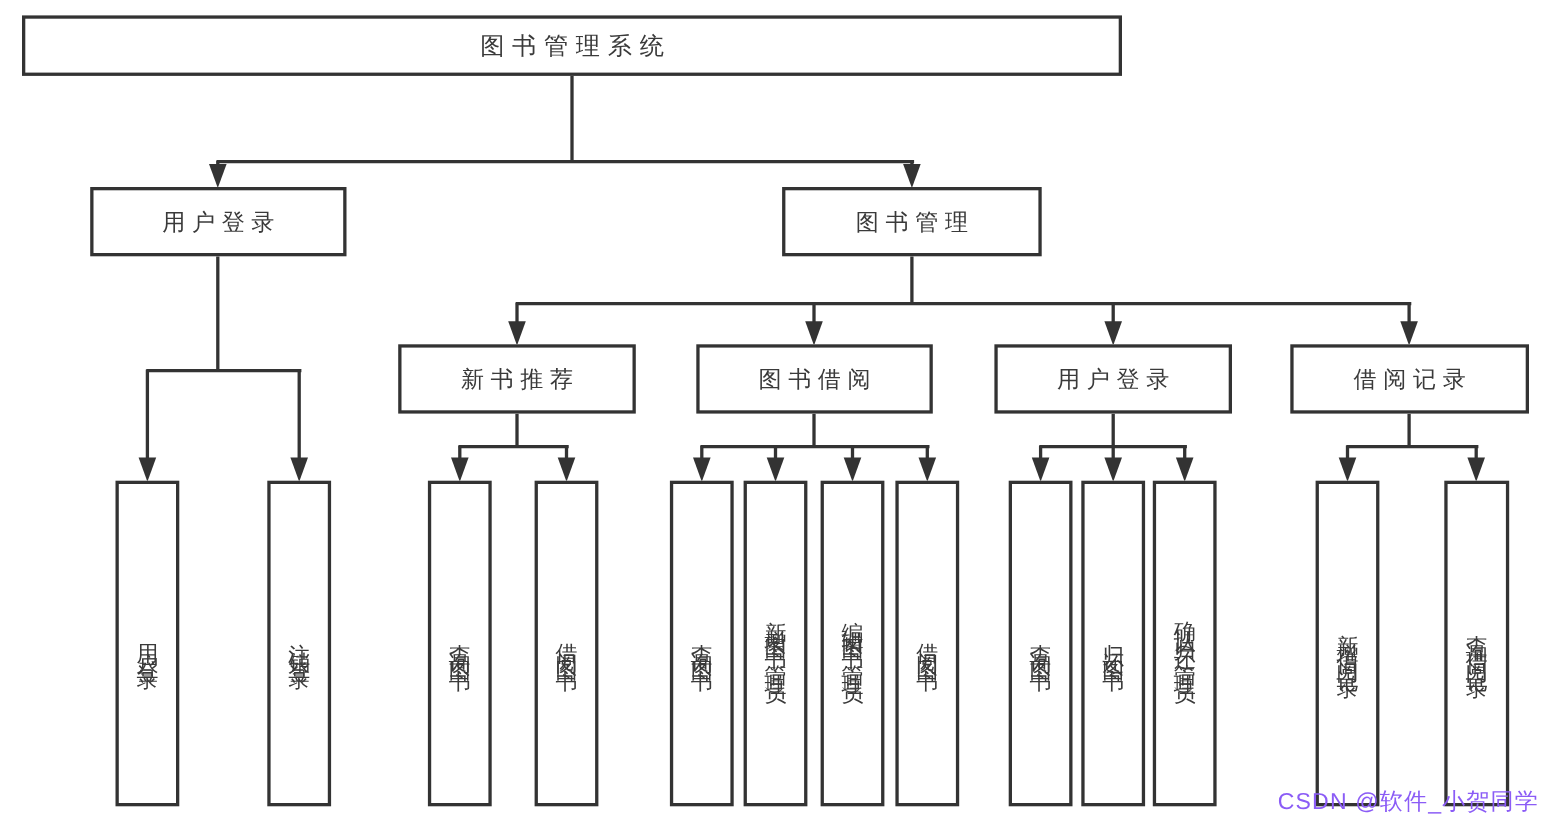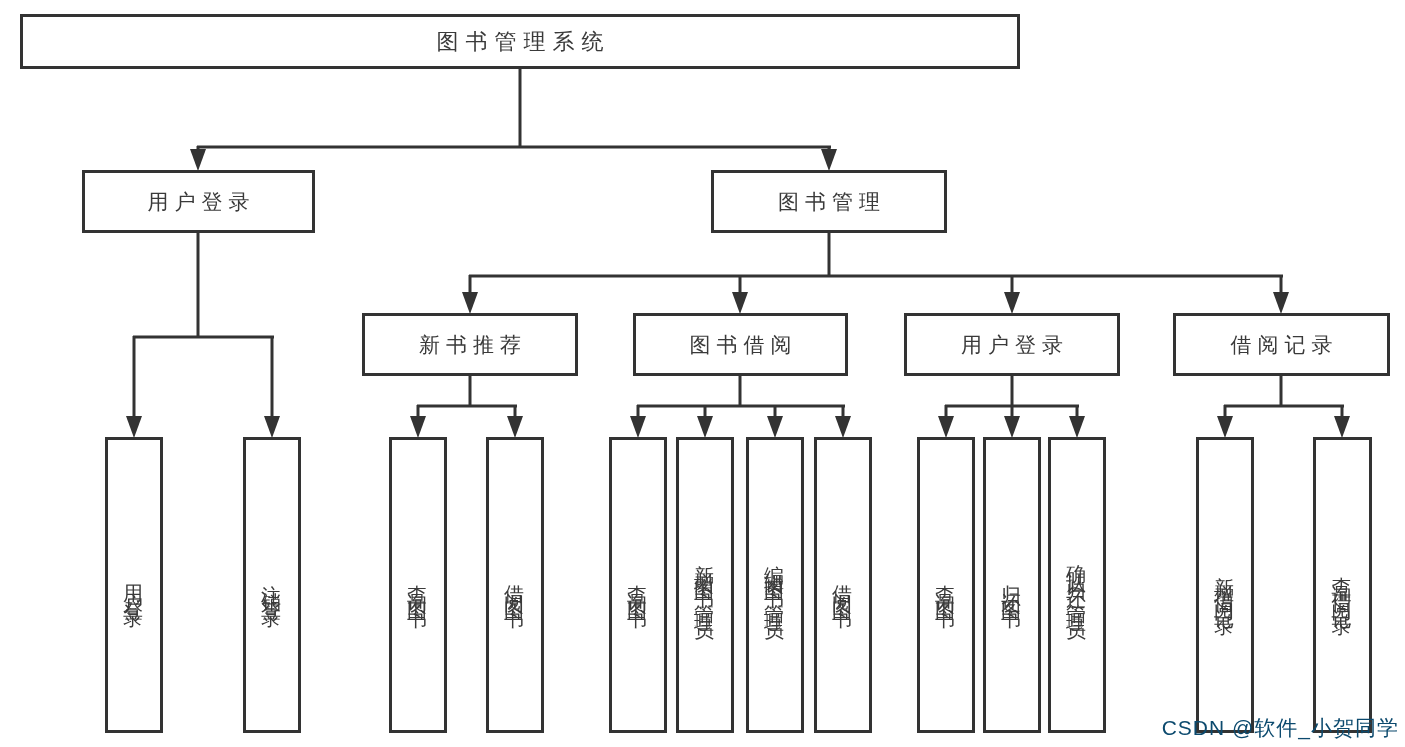--- a/index.html
+++ b/index.html
@@ -14,21 +14,21 @@
     font-size:21px;letter-spacing:6px;text-indent:6px;color:#3a3a3a;white-space:nowrap;
   }
   .root{font-size:22px;letter-spacing:7px;text-indent:7px;}
   .vbox{
     writing-mode:vertical-rl;text-orientation:mixed;
     font-size:20px;letter-spacing:8px;text-indent:0;
     padding:6px 0;
   }
   .watermark{
     position:absolute;right:6px;bottom:5px;
-    font-size:21px;letter-spacing:1px;color:#0c4a6e;white-space:nowrap;z-index:5;
+    font-size:21px;letter-spacing:1px;color:#8b5cf6;white-space:nowrap;z-index:5;
   }
 </style>
 </head>
 <body>
 
 <div class="canvas">
 
   <svg class="wires" width="1405" height="747" viewBox="0 0 1405 747">
     <g stroke="#333333" stroke-width="3" fill="none">
 

